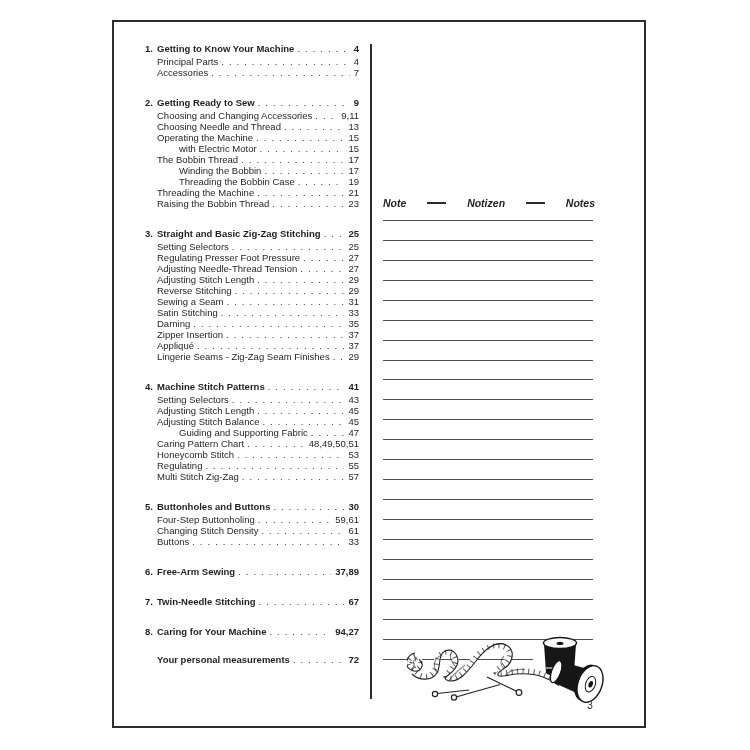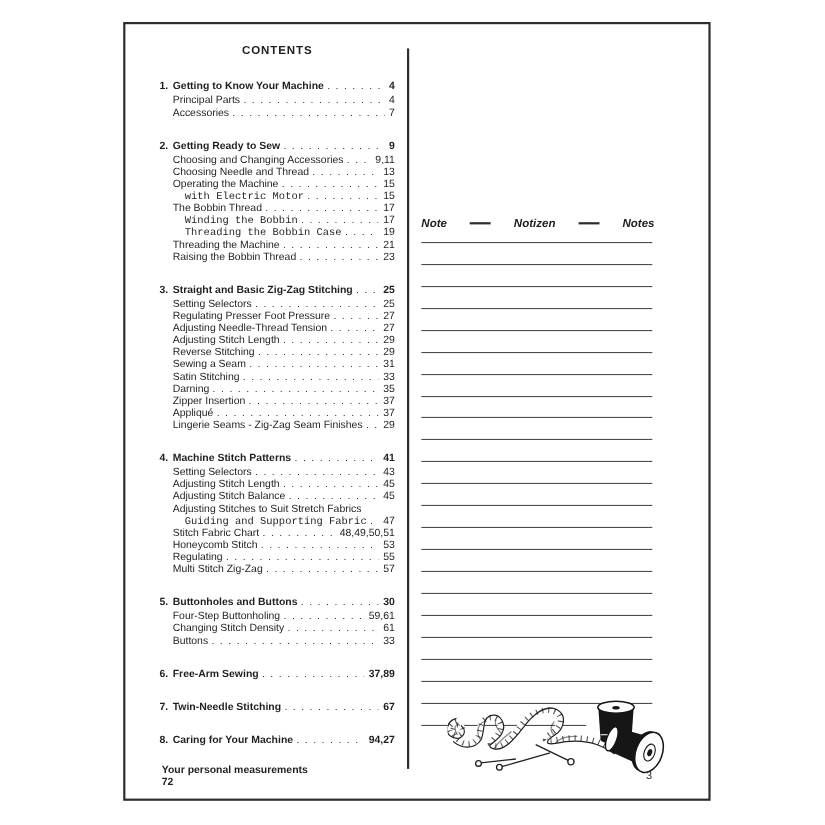--- a/index.html
+++ b/index.html
@@ -36,24 +36,24 @@
   .toc-row {
     display: flex;
     align-items: baseline;
     height: 11px;
     line-height: 11px;
     font-size: 9.5px;
     white-space: nowrap;
   }
   .toc-row.bold { font-weight: bold; }
   .toc-row.head { margin-bottom: 2px; }
-  .toc-row.footer-row { margin-top: 17px; flex-direction: column; }
+  .toc-row.footer-row { margin-top: 17px; }
   .num { flex: none; width: 12px; font-weight: bold; }
   .lbl { flex: none; padding-right: 3px; }
-  .ind1 .lbl { margin-left: 11px; font-family: Liberation Mono, monospace; }
+  .ind1 .lbl { margin-left: 22px; }
   .dots {
     flex: 1 1 auto;
     min-width: 0;
     overflow: hidden;
     letter-spacing: 5px;
     margin-right: 2px;
     color: #2a2a2a;
     font-weight: normal;
   }
   .pg { flex: none; margin-left: 2px; }
@@ -103,21 +103,20 @@
     text-align: center;
     font-size: 10px;
     color: #1f1f1f;
   }
 </style>
 </head>
 <body>
 
 <div class="sheet">
 
-  <div class="title">CONTENTS</div>
 
   <div class="toc" id="toc">
       <div class="toc-section">
         <div class="toc-row bold head">
           <span class="num">1.</span>
           <span class="lbl">Getting to Know Your Machine</span>
           <span class="dots">................................................................................</span>
           <span class="pg">4</span>
         </div>
         <div class="toc-row">
@@ -287,35 +286,29 @@
           <span class="lbl">Adjusting Stitch Length</span>
           <span class="dots">................................................................................</span>
           <span class="pg">45</span>
         </div>
         <div class="toc-row">
           <span class="num"></span>
           <span class="lbl">Adjusting Stitch Balance</span>
           <span class="dots">................................................................................</span>
           <span class="pg">45</span>
         </div>
-        <div class="toc-row">
-          <span class="num"></span>
-          <span class="lbl">Adjusting Stitches to Suit Stretch Fabrics</span>
-          <span class="dots"></span>
-          <span class="pg"></span>
-        </div>
         <div class="toc-row ind1">
           <span class="num"></span>
           <span class="lbl">Guiding and Supporting Fabric</span>
           <span class="dots">................................................................................</span>
           <span class="pg">47</span>
         </div>
         <div class="toc-row">
           <span class="num"></span>
-          <span class="lbl">Stitch Fabric Chart</span>
+          <span class="lbl">Caring Pattern Chart</span>
           <span class="dots">................................................................................</span>
           <span class="pg">48,49,50,51</span>
         </div>
         <div class="toc-row">
           <span class="num"></span>
           <span class="lbl">Honeycomb Stitch</span>
           <span class="dots">................................................................................</span>
           <span class="pg">53</span>
         </div>
         <div class="toc-row">

